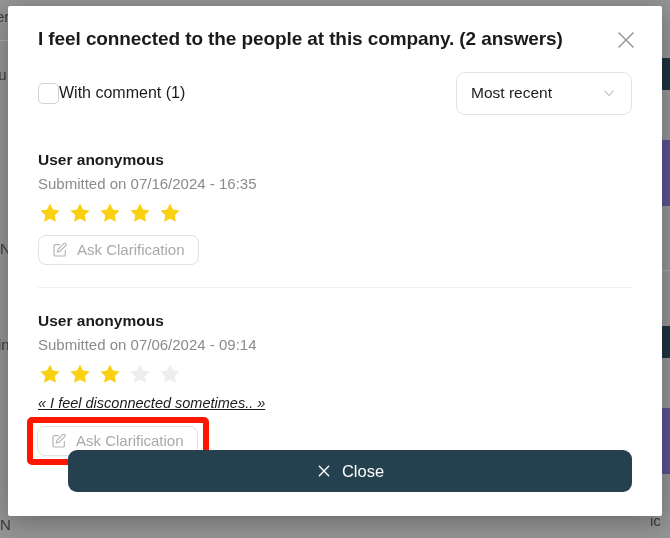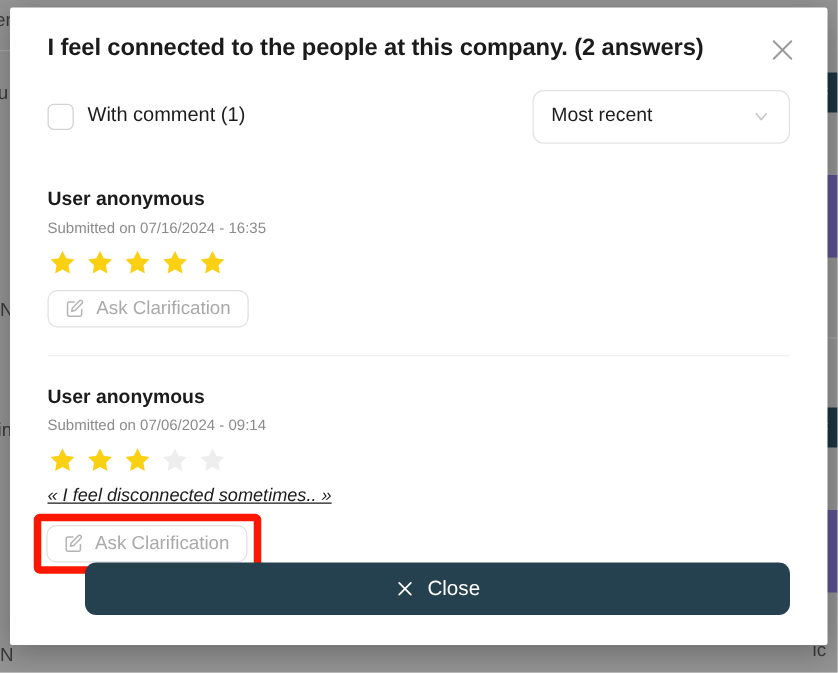--- a/index.html
+++ b/index.html
@@ -89,37 +89,36 @@
 
   .filter-row {
     display: flex;
     align-items: center;
     justify-content: space-between;
     margin-top: 21px;
   }
   .check-wrap {
     display: flex;
     align-items: center;
-    gap: 11px;
     cursor: pointer;
   }
   .checkbox {
     width: 21px;
     height: 21px;
     border: 1.6px solid #d2d2d2;
     border-radius: 5px;
     background: #fff;
     box-sizing: border-box;
   }
   .check-label {
     font-size: 16px;
     color: #1c1c1c;
   }
   .select-box {
-    width: 206px;
+    width: 176px;
     height: 43px;
     border: 1.4px solid #e3e3e3;
     border-radius: 9px;
     display: flex;
     align-items: center;
     justify-content: space-between;
     padding: 0 14px;
     box-sizing: border-box;
     background: #fff;
     cursor: pointer;
@@ -134,21 +133,21 @@
   .answers { margin-top: 36px; }
   .answer { padding-bottom: 4px; }
   .answer + .answer { border-top: 1px solid #f0f0f0; padding-top: 24px; margin-top: 18px; }
 
   .answer-user {
     font-size: 15.5px;
     font-weight: 700;
     color: #1b1b1b;
   }
   .answer-date {
-    font-size: 12px;
+    font-size: 15px;
     color: #8b8b8b;
     margin-top: 6px;
   }
   .stars {
     display: flex;
     gap: 6px;
     margin-top: 9px;
   }
   .star { display: block; }
   .comment {

